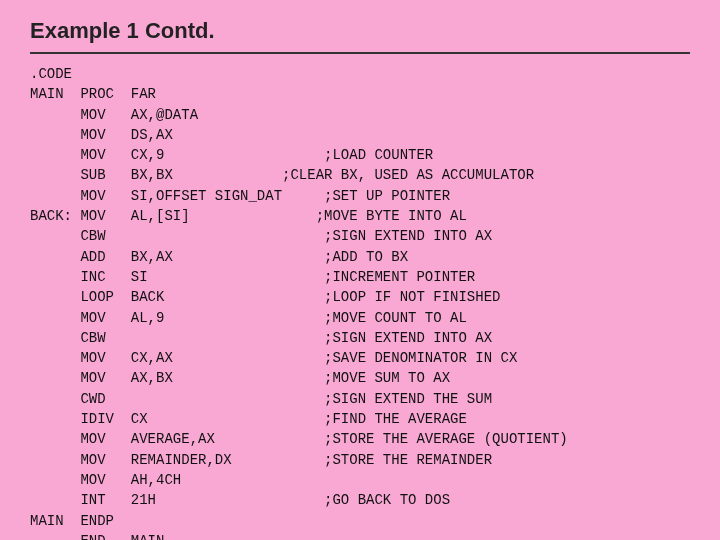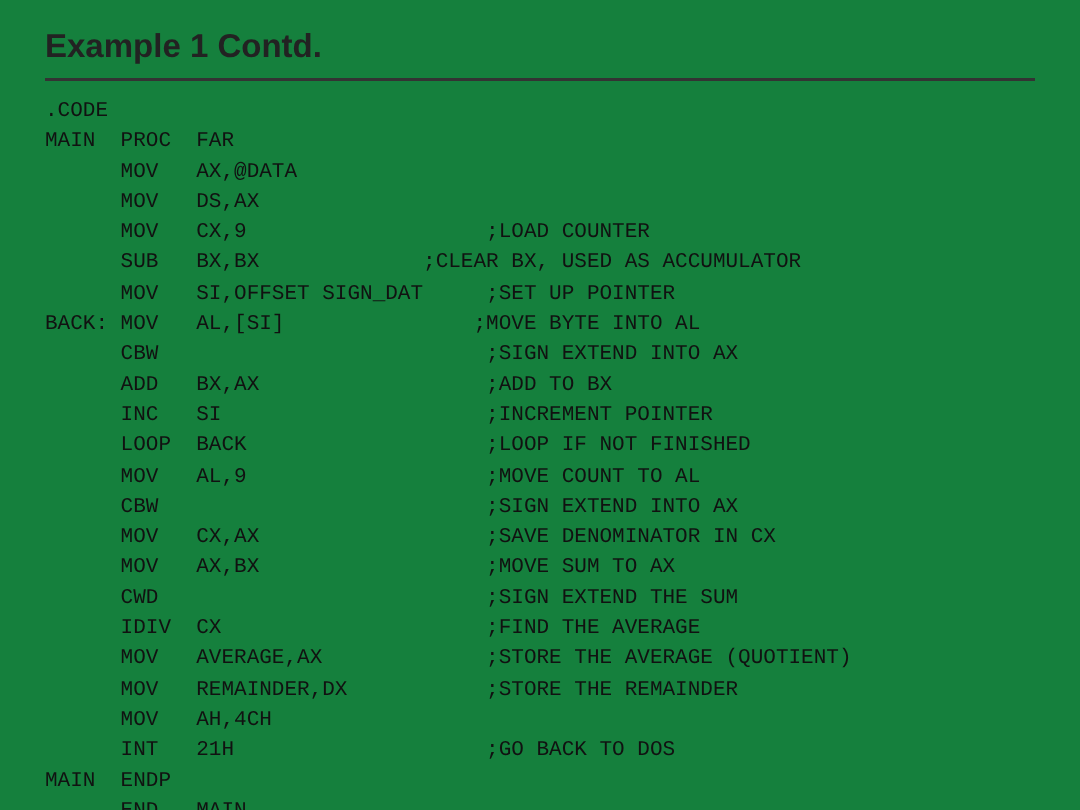--- a/index.html
+++ b/index.html
@@ -13,21 +13,21 @@
       height: 540px;
       background: #ffffff;
       font-family: Arial, Helvetica, sans-serif;
       overflow: hidden;
     }
 
     .page {
       width: 720px;
       height: 540px;
       padding: 18px 30px 18px 30px;
-      background: #15803d;
+      background: #f9a8d4;
     }
 
     .title {
       font-size: 22px;
       font-weight: bold;
       color: #222222;
       margin-bottom: 8px;
     }
 
     .divider {

